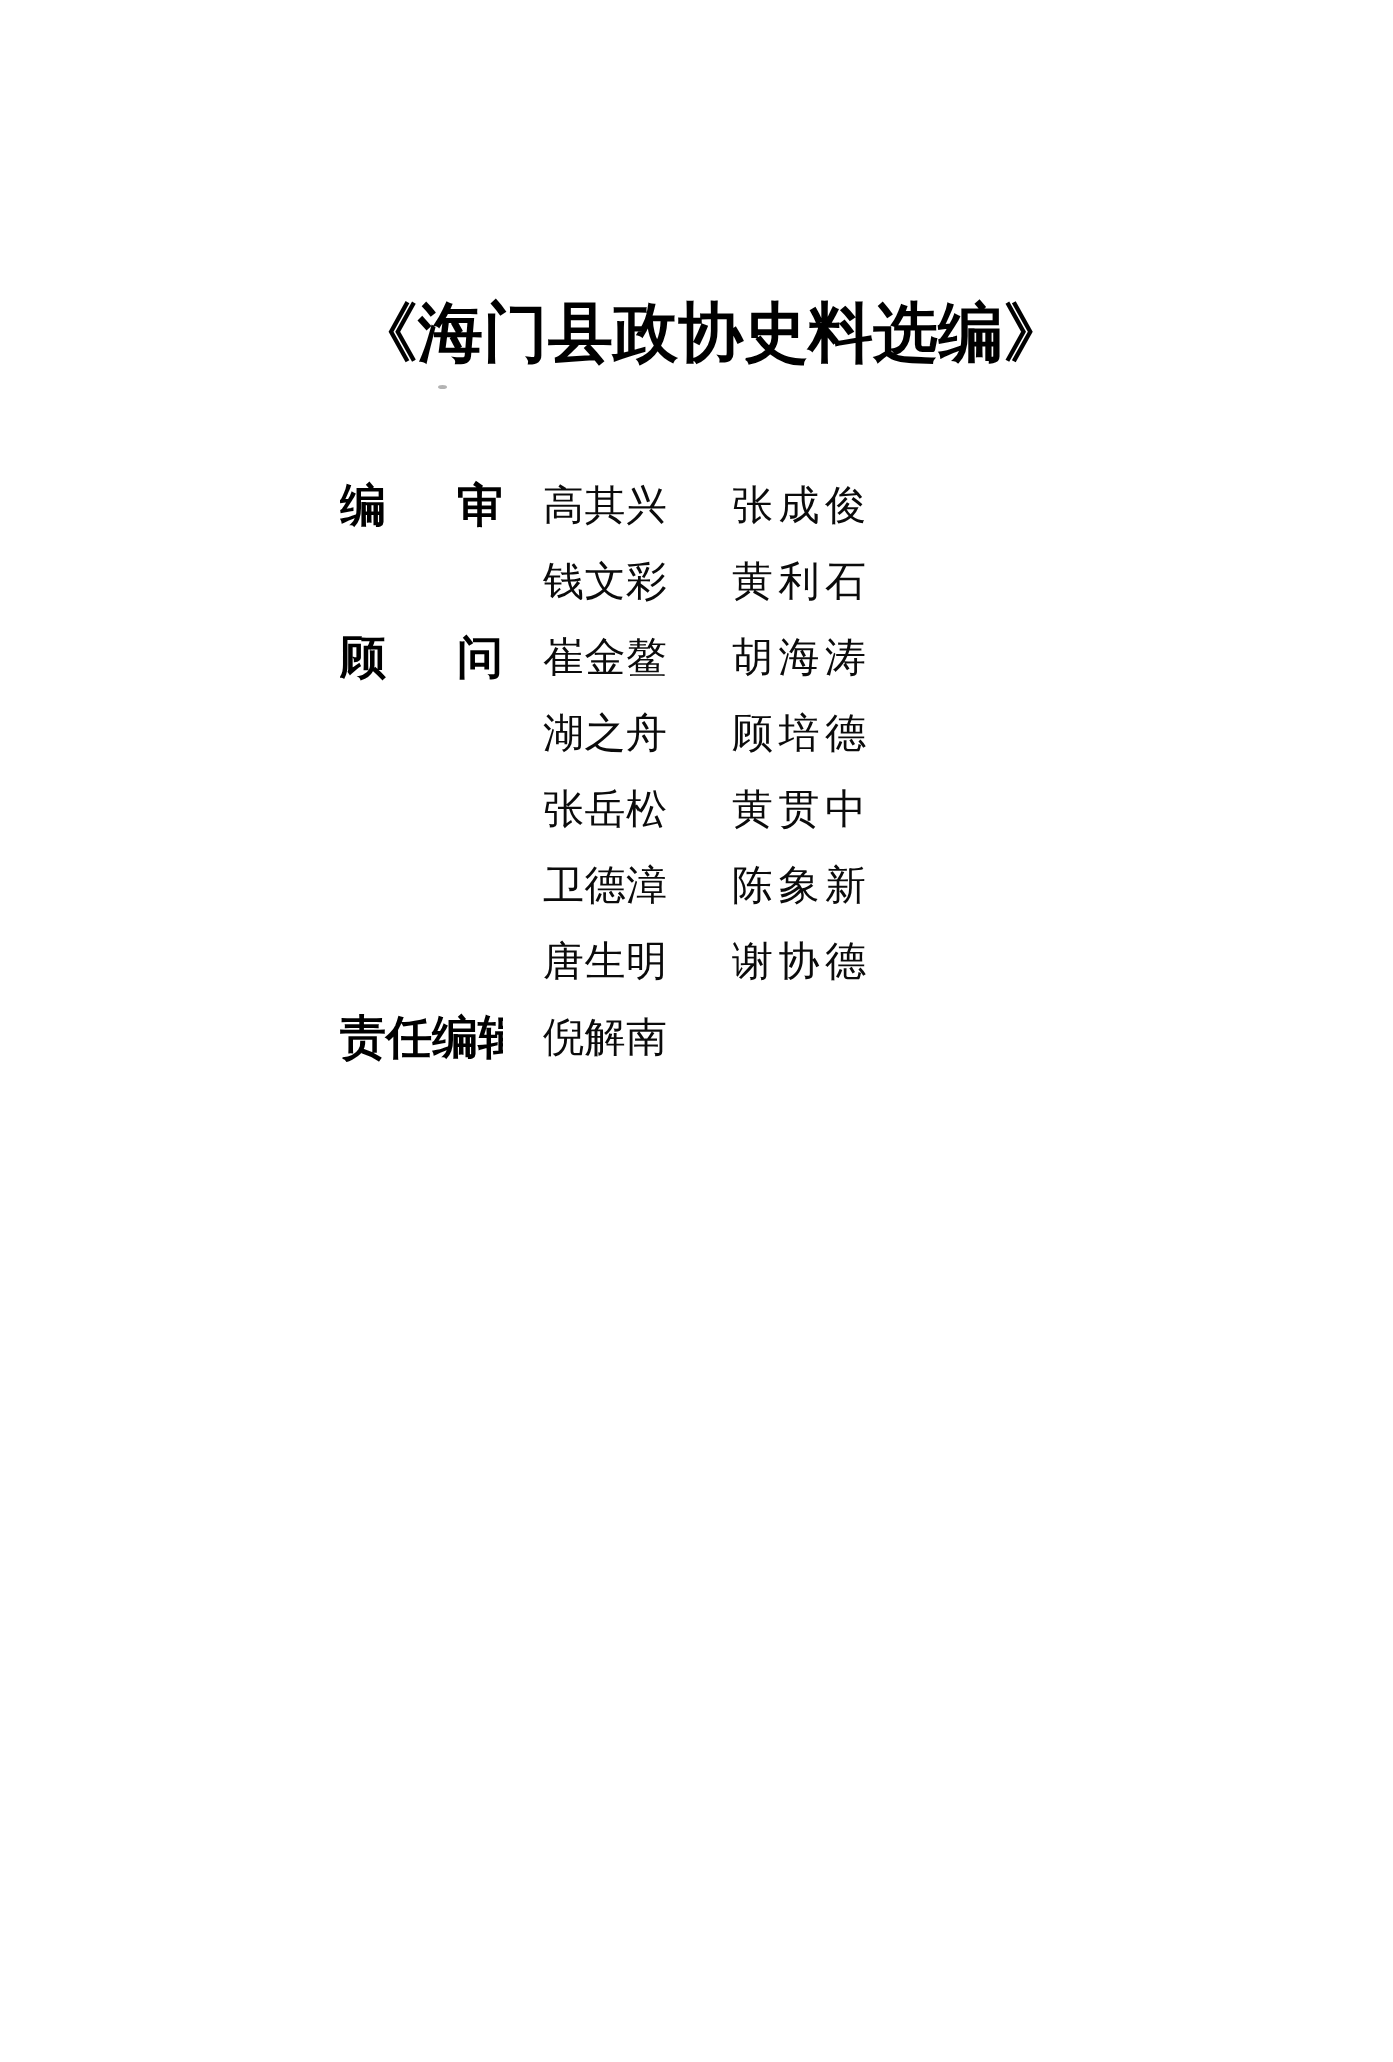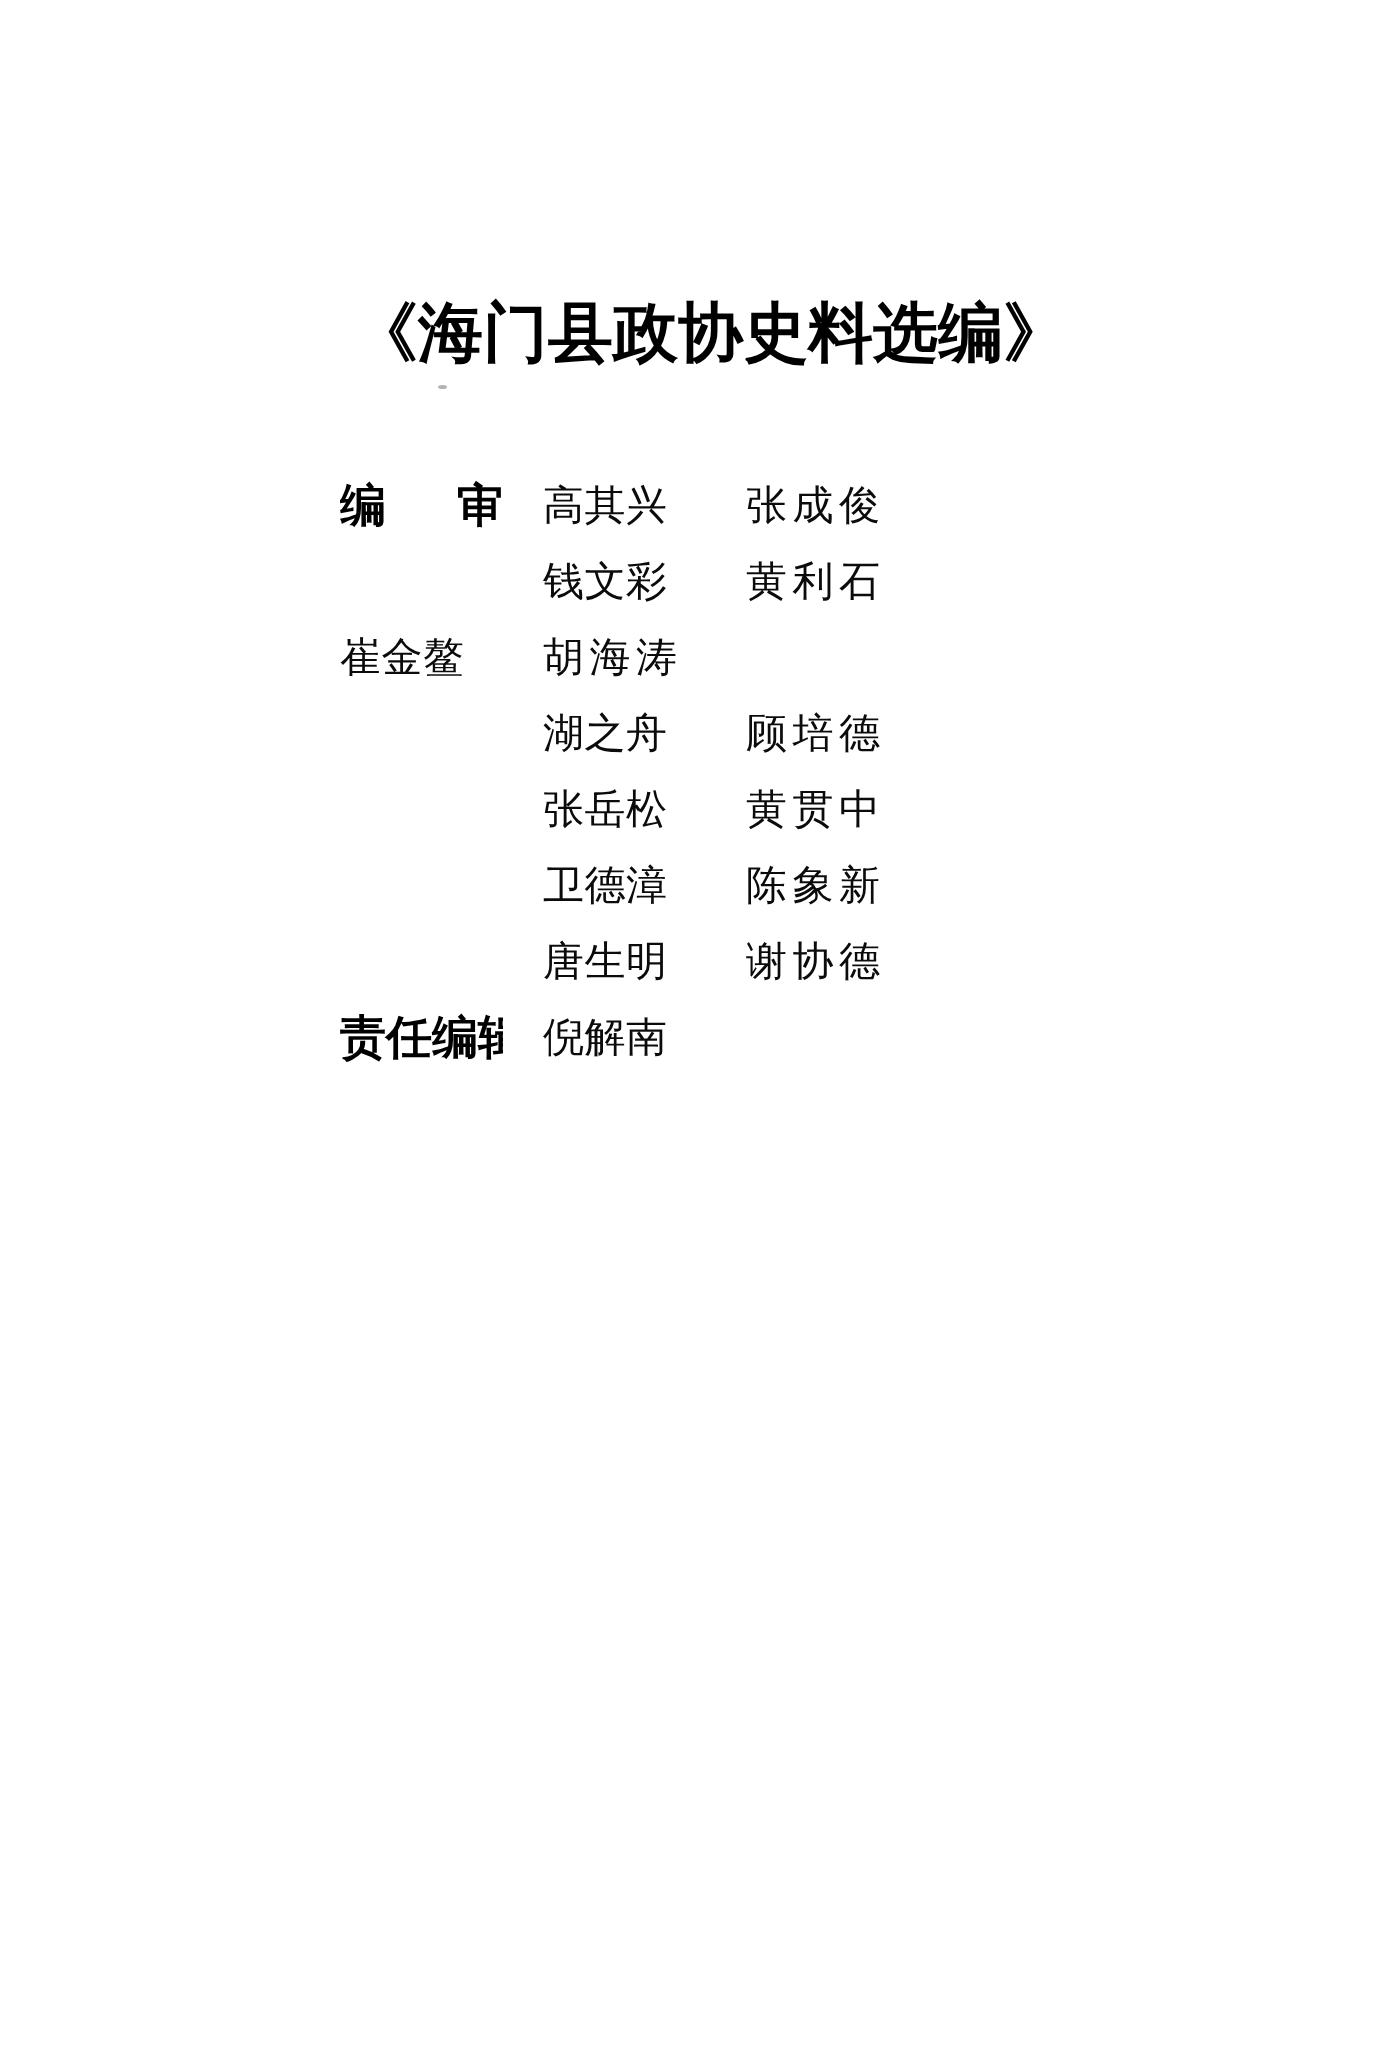--- a/index.html
+++ b/index.html
@@ -61,21 +61,21 @@
     font-size: 41px;
     line-height: 76px;
     color: #0b0b0b;
     text-align: justify;
     text-align-last: justify;
     overflow: hidden;
     white-space: nowrap;
     font-family: "Liberation Serif", serif;
   }
   .name-col-1 { width: 124px; }
-  .name-col-2 { margin-left: 39px; width: 134px; }
+  .name-col-2 { margin-left: 25px; width: 134px; }
   .scan-speckle {
     position: absolute;
     left: 438px;
     top: 385px;
     width: 9px;
     height: 4px;
     background: #8a8a8a;
     border-radius: 50%;
     opacity: 0.65;
   }
@@ -97,20 +97,21 @@
       <span class="person-name name-col-2">张成俊</span>
     </div>
 
     <div class="credits-row">
       <span class="role-label"></span>
       <span class="person-name name-col-1">钱文彩</span>
       <span class="person-name name-col-2">黄利石</span>
     </div>
 
     <div class="credits-row">
+      <span class="role-label">顾 问</span>
       <span class="person-name name-col-1">崔金鳌</span>
       <span class="person-name name-col-2">胡海涛</span>
     </div>
 
     <div class="credits-row">
       <span class="role-label"></span>
       <span class="person-name name-col-1">湖之舟</span>
       <span class="person-name name-col-2">顾培德</span>
     </div>
 

